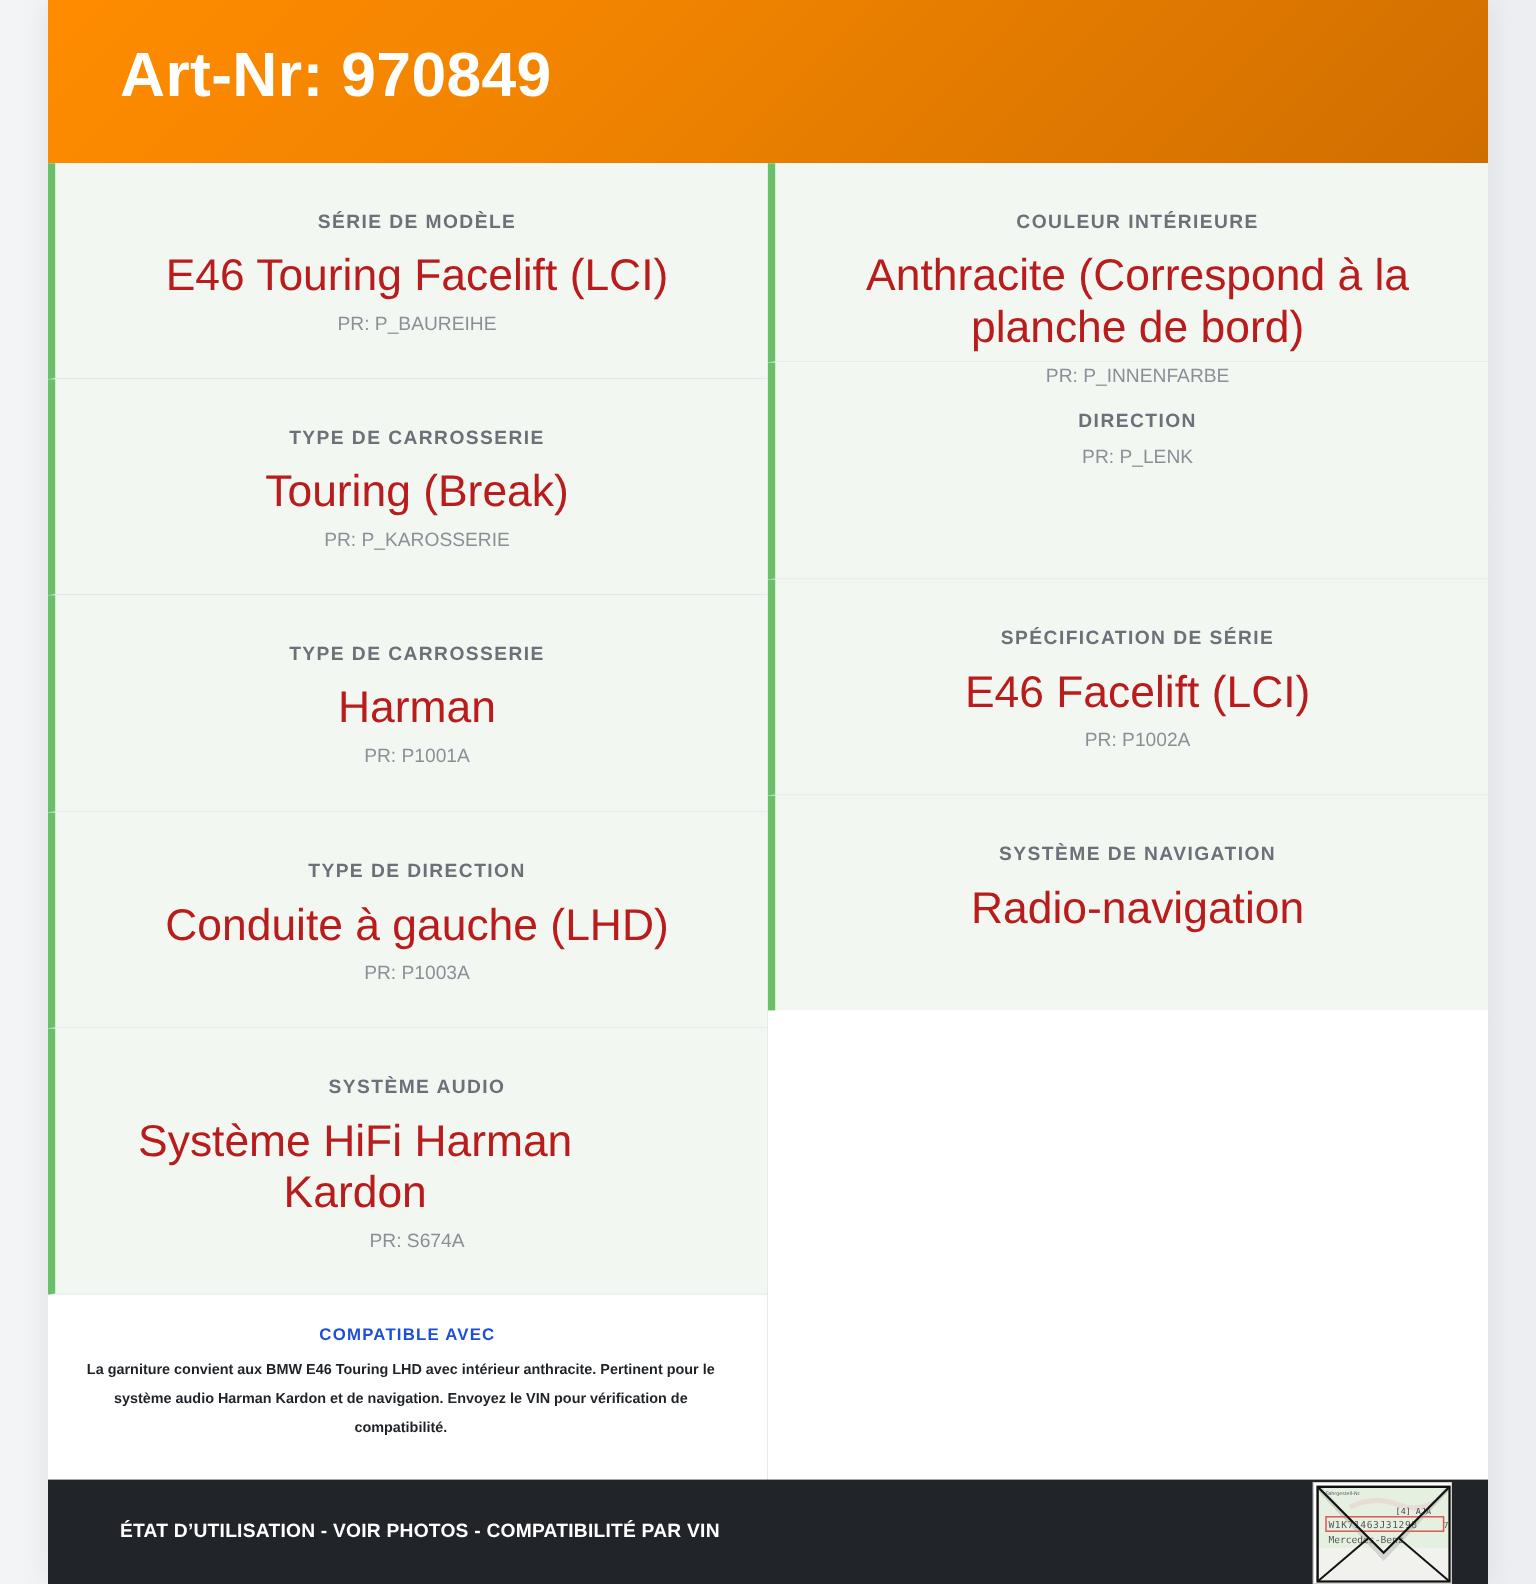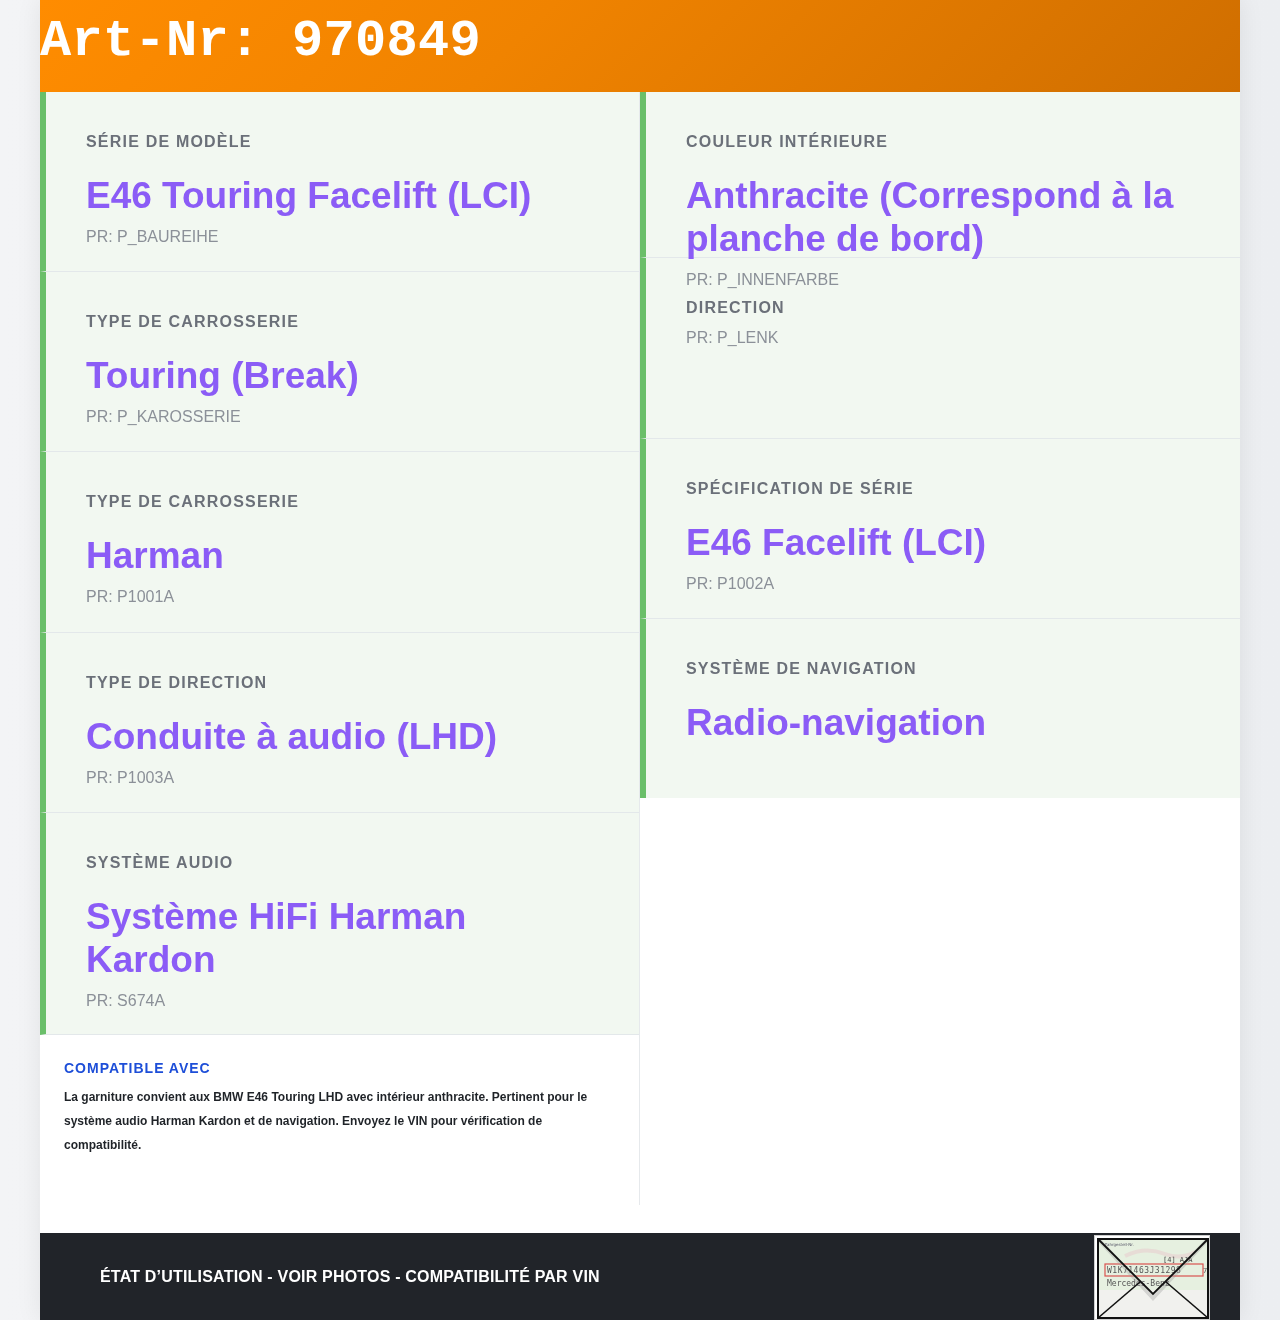--- a/index.html
+++ b/index.html
@@ -8,46 +8,47 @@
     background: linear-gradient(90deg, #f3f4f6 0%, #eceef1 100%);
     font-family: "Liberation Sans", "DejaVu Sans", sans-serif;
     color: #1f2328;
   }
   .sheet {
     position: absolute; left: 40px; top: 0; width: 1200px; height: 1320px;
     background: #ffffff;
     box-shadow: 0 0 24px rgba(0,0,0,0.08);
   }
   .header {
-    height: 92px;
+    height: 136px;
     background: linear-gradient(135deg, #ff8c00 0%, #f08300 40%, #cf6e00 100%);
-    display: flex; align-items: center; font-family: Liberation Mono, monospace;
+    padding-left: 60px;
+    display: flex; align-items: center;
   }
   .header h1 {
     color: #ffffff; font-size: 52px; font-weight: 700; letter-spacing: 0.3px;
     margin-top: -10px;
   }
   .grid {
     display: flex; align-items: flex-start;
   }
-  .col { width: 600px; }
+  .col { width: 600px; text-align: center; }
   .col-left { border-right: 1px solid #e6e9ec; }
   .card {
     background: #f2f8f1;
     border-left: 6px solid #6abf69;
     border-bottom: 1px solid #e3e8ea;
     padding: 40px 30px 40px 40px;
   }
   .card .label {
     font-size: 16px; font-weight: 700; color: #6b7079;
     letter-spacing: 1.2px; text-transform: uppercase; line-height: 20px;
   }
   .card .value {
-    font-size: 37px; font-weight: 700; color: #8b5cf6;
-    line-height: 43px; margin-top: 22px;
+    font-size: 37px; font-weight: 400; color: #b91c1c;
+    line-height: 43px; margin-top: 12px;
   }
   .card .pr {
     font-size: 16px; color: #8b9098; margin-top: 10px; line-height: 20px;
   }
   .compat {
     background: #ffffff;
     padding: 24px 24px 24px 24px;
     height: 170px;
   }
   .compat .label {
@@ -98,21 +99,21 @@
       </div>
 
       <div class="card" style="height:181px">
         <div class="label">Type de carrosserie</div>
         <div class="value">Harman</div>
         <div class="pr">PR: P1001A</div>
       </div>
 
       <div class="card" style="height:180px">
         <div class="label">Type de direction</div>
-        <div class="value">Conduite à audio (LHD)</div>
+        <div class="value">Conduite à gauche (LHD)</div>
         <div class="pr">PR: P1003A</div>
       </div>
 
       <div class="card" style="height:222px">
         <div class="label">Système audio</div>
         <div class="value" style="width:420px">Système HiFi Harman Kardon</div>
         <div class="pr">PR: S674A</div>
       </div>
 
       <div class="compat">

